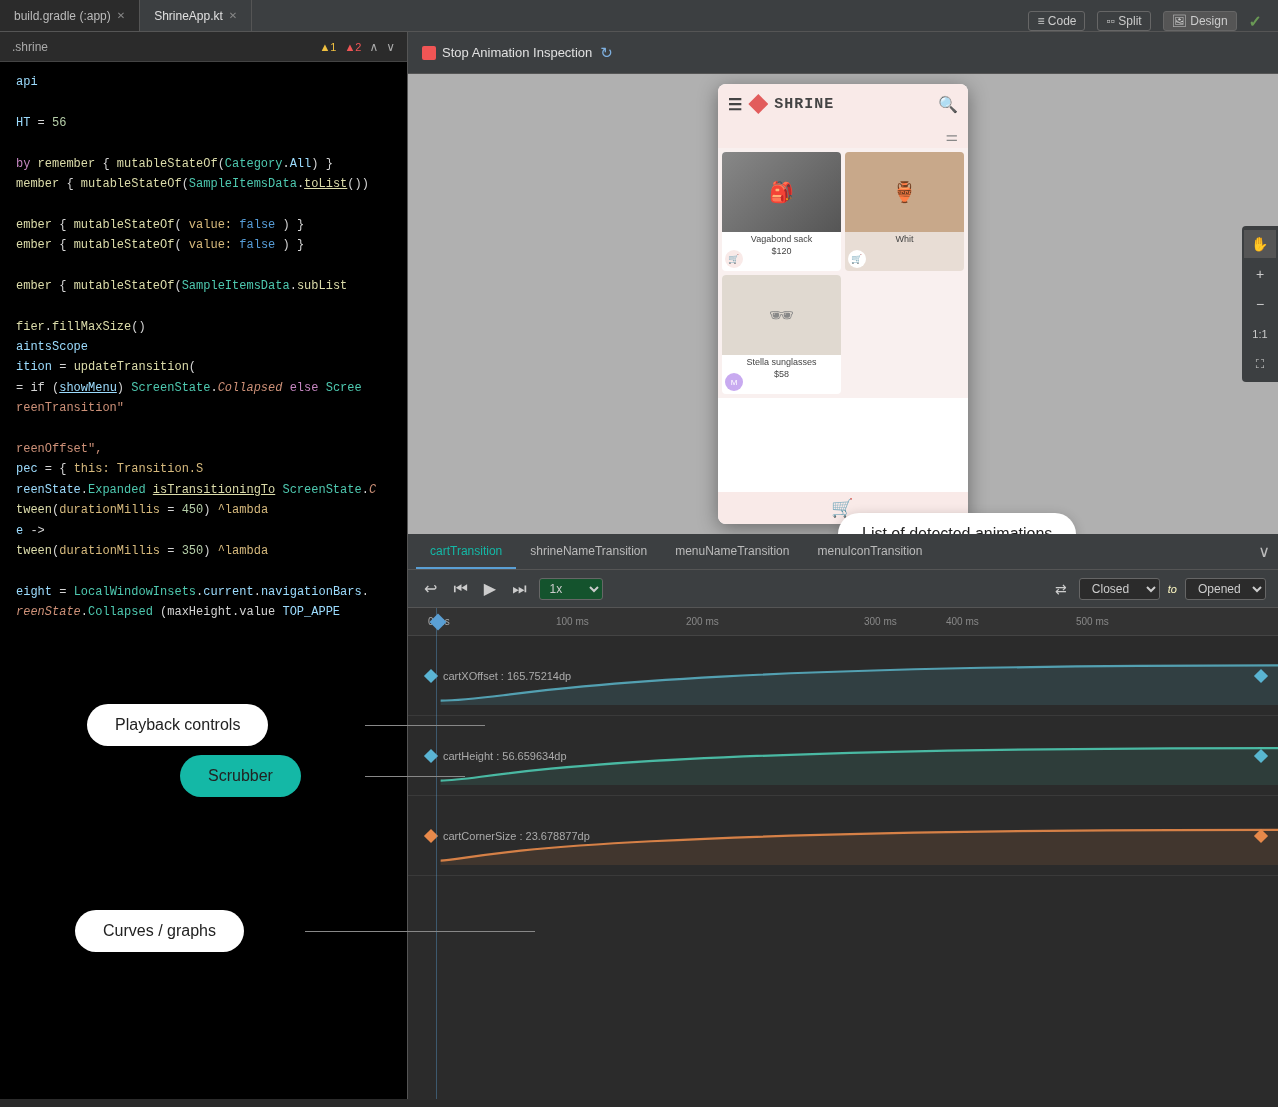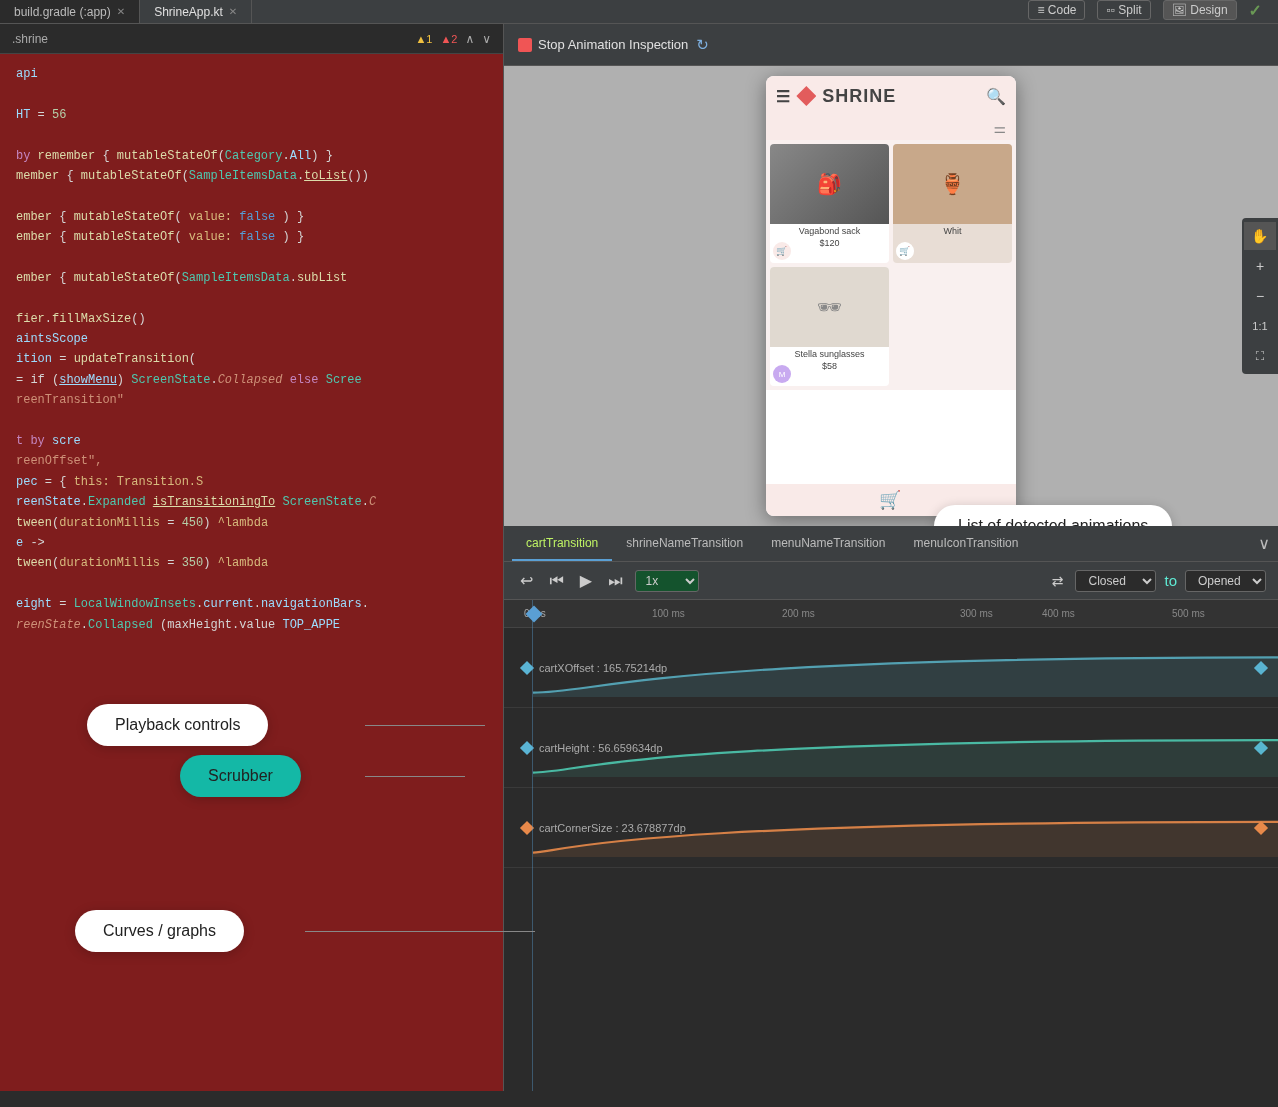--- a/index.html
+++ b/index.html
@@ -1,23 +1,23 @@
 <!DOCTYPE html>
 <html><head>
   <meta charset="utf-8">
   <style>
     * { box-sizing: border-box; margin: 0; padding: 0; }
     body { width: 1278px; height: 1107px; overflow: hidden; background: #2b2b2b; font-family: 'Segoe UI', Arial, sans-serif; }
 
     
     .top-bar {
       display: flex;
-      align-items: flex-start;
+      align-items: flex-end;
       background: #3c3f41;
-      height: 24px;
+      height: 32px;
       border-bottom: 1px solid #555;
     }
     .tab {
       display: flex; align-items: center; gap: 6px;
       padding: 0 14px; height: 100%; font-size: 12px; color: #bbb;
       background: #2b2b2b; border-right: 1px solid #555;
     }
     .tab.active { background: #3c3f41; color: #e0e0e0; }
     .tab-close { color: #888; font-size: 10px; cursor: pointer; }
     .top-right {
@@ -32,22 +32,22 @@
     .checkmark { color: #6a9955; font-size: 16px; font-weight: bold; }
 
     
     .main-layout {
       display: flex;
       height: calc(1107px - 40px);
     }
 
     
     .code-panel {
-      width: 504px;
-      background: #7f1d1d;
+      width: 408px;
+      background: #000000;
       border-right: 1px solid #555;
       overflow: hidden;
       position: relative;
     }
     .file-breadcrumb {
       display: flex; align-items: center; justify-content: space-between;
       padding: 4px 12px;
       background: #2b2b2b;
       border-bottom: 1px solid #444;
       font-size: 12px; color: #aaa; height: 30px;
@@ -196,40 +196,40 @@
     .anim-tabs-bar {
       display: flex; align-items: center;
       background: #3c3f41;
       border-bottom: 1px solid #555;
       height: 36px; padding: 0 8px;
     }
     .anim-tab {
       padding: 0 14px; height: 100%; display: flex; align-items: center;
       font-size: 12px; color: #bbb; cursor: pointer; border-bottom: 2px solid transparent;
     }
-    .anim-tab.active { color: #bef264; border-bottom: 2px solid #5a9fd4; }
+    .anim-tab.active { color: #14b8a6; border-bottom: 2px solid #5a9fd4; }
     .anim-tab-more {
       margin-left: auto; color: #bbb; font-size: 16px; cursor: pointer;
     }
 
     
     .playback-bar {
       display: flex; align-items: center; gap: 8px;
       background: #3c3f41;
       border-bottom: 1px solid #555;
       height: 38px; padding: 0 12px;
     }
     .pb-btn {
       background: transparent; border: none; color: #ccc; font-size: 16px; cursor: pointer; padding: 2px 4px;
     }
     .speed-select {
       background: #14532d; border: 1px solid #666; color: #ccc;
       font-size: 12px; padding: 2px 6px; border-radius: 3px; cursor: pointer;
     }
-    .state-label { font-size: 15px; color: #5eead4; }
+    .state-label { font-size: 11px; color: #fef9c3; font-style: italic; }
     .state-select {
       background: #2b2b2b; border: 1px solid #666; color: #ccc;
       font-size: 12px; padding: 2px 8px; border-radius: 3px; cursor: pointer;
       min-width: 80px;
     }
     .pb-right { margin-left: auto; display: flex; align-items: center; gap: 8px; }
 
     
     .timeline-area {
       background: #2b2b2b;
@@ -312,21 +312,20 @@
       <div class="code-line"><span class="code-fn">ember</span> <span class="code-punct">{</span> <span class="code-fn">mutableStateOf</span><span class="code-punct">(</span> <span class="code-annotation">value:</span> <span class="code-blue">false</span> <span class="code-punct">) }</span></div>
       <div class="code-line">&nbsp;</div>
       <div class="code-line"><span class="code-fn">ember</span> <span class="code-punct">{</span> <span class="code-fn">mutableStateOf</span><span class="code-punct">(</span><span class="code-type">SampleItemsData</span><span class="code-punct">.</span><span class="code-fn">subList</span></div>
       <div class="code-line">&nbsp;</div>
       <div class="code-line"><span class="code-fn">fier</span><span class="code-punct">.</span><span class="code-fn">fillMaxSize</span><span class="code-punct">()</span></div>
       <div class="code-line"><span class="code-var">aintsScope</span></div>
       <div class="code-line"><span class="code-var">ition</span> <span class="code-punct">=</span> <span class="code-fn">updateTransition</span><span class="code-punct">(</span></div>
       <div class="code-line"><span class="code-punct">= if (</span><span class="code-var" style="text-decoration:underline;color:#9cdcfe;">showMenu</span><span class="code-punct">)</span> <span class="code-type">ScreenState</span><span class="code-punct">.</span><span class="code-var code-italic" style="color:#ce9178;">Collapsed</span> <span class="code-keyword">else</span> <span class="code-type">Scree</span></div>
       <div class="code-line"><span class="code-string">reenTransition"</span></div>
       <div class="code-line">&nbsp;</div>
-      <div class="code-line"><span class="code-keyword">t by</span> <span class="code-var">scre</span></div>
       <div class="code-line"><span class="code-string">reenOffset</span><span class="code-string">",</span></div>
       <div class="code-line"><span class="code-var">pec</span> <span class="code-punct">= {</span>   <span class="code-annotation">this: Transition.S</span></div>
       <div class="code-line"><span class="code-var">reenState</span><span class="code-punct">.</span><span class="code-type">Expanded</span> <span class="code-fn" style="text-decoration:underline;">isTransitioningTo</span> <span class="code-type">ScreenState</span><span class="code-punct">.</span><span class="code-var code-italic" style="color:#ce9178;">C</span></div>
       <div class="code-line"><span class="code-fn">tween</span><span class="code-punct">(</span><span class="code-annotation">durationMillis</span> <span class="code-punct">=</span> <span class="code-num">450</span><span class="code-punct">)</span>  <span class="code-annotation">^lambda</span></div>
       <div class="code-line"><span class="code-var">e</span> <span class="code-punct">-&gt;</span></div>
       <div class="code-line"><span class="code-fn">tween</span><span class="code-punct">(</span><span class="code-annotation">durationMillis</span> <span class="code-punct">=</span> <span class="code-num">350</span><span class="code-punct">)</span>  <span class="code-annotation">^lambda</span></div>
       <div class="code-line">&nbsp;</div>
       <div class="code-line"><span class="code-var">eight</span> <span class="code-punct">=</span> <span class="code-type">LocalWindowInsets</span><span class="code-punct">.</span><span class="code-var">current</span><span class="code-punct">.</span><span class="code-var">navigationBars</span><span class="code-punct">.</span></div>
       <div class="code-line"><span class="code-var code-italic" style="color:#ce9178;">reenState</span><span class="code-punct">.</span><span class="code-type">Collapsed</span> <span class="code-punct">(maxHeight.value</span>  <span class="code-var">TOP_APPE</span></div>
     </div>
@@ -344,21 +343,21 @@
 
     <div class="preview-area" style="height: 460px; flex: none;">
       <span class="theme-label">Light theme</span>
 
       <div class="phone-mockup">
 
         <div class="phone-topbar">
           <div class="shrine-logo">
             <span style="font-size:16px;">☰</span>
             <div class="shrine-diamond"></div>
-            <span style="font-size:18px; font-weight:700; letter-spacing:1px;">SHRINE</span>
+            <span style="font-size:15px; font-weight:700; letter-spacing:1px;font-family:Liberation Mono, monospace;">SHRINE</span>
           </div>
           <span style="font-size:16px;color:#666;">🔍</span>
         </div>
         <div class="phone-filter-row">
           <span class="filter-icon">⚌</span>
         </div>
 
         <div class="product-grid">
           <div class="product-card">
             <div class="product-img-placeholder bag">

